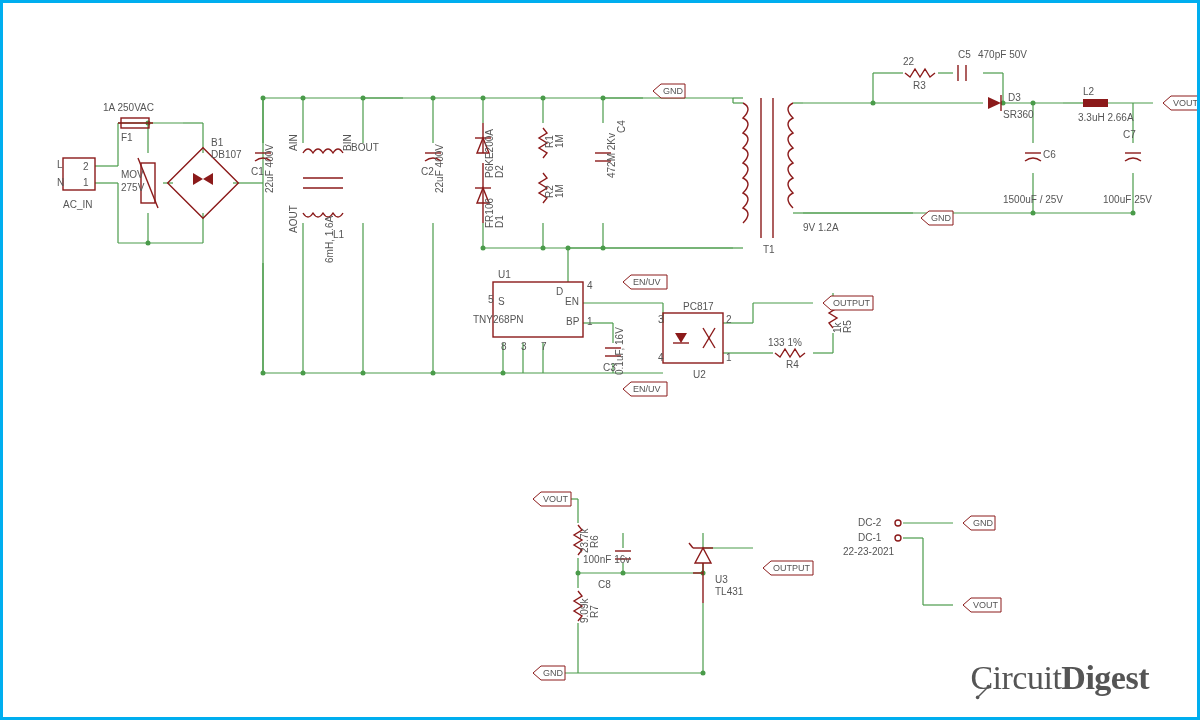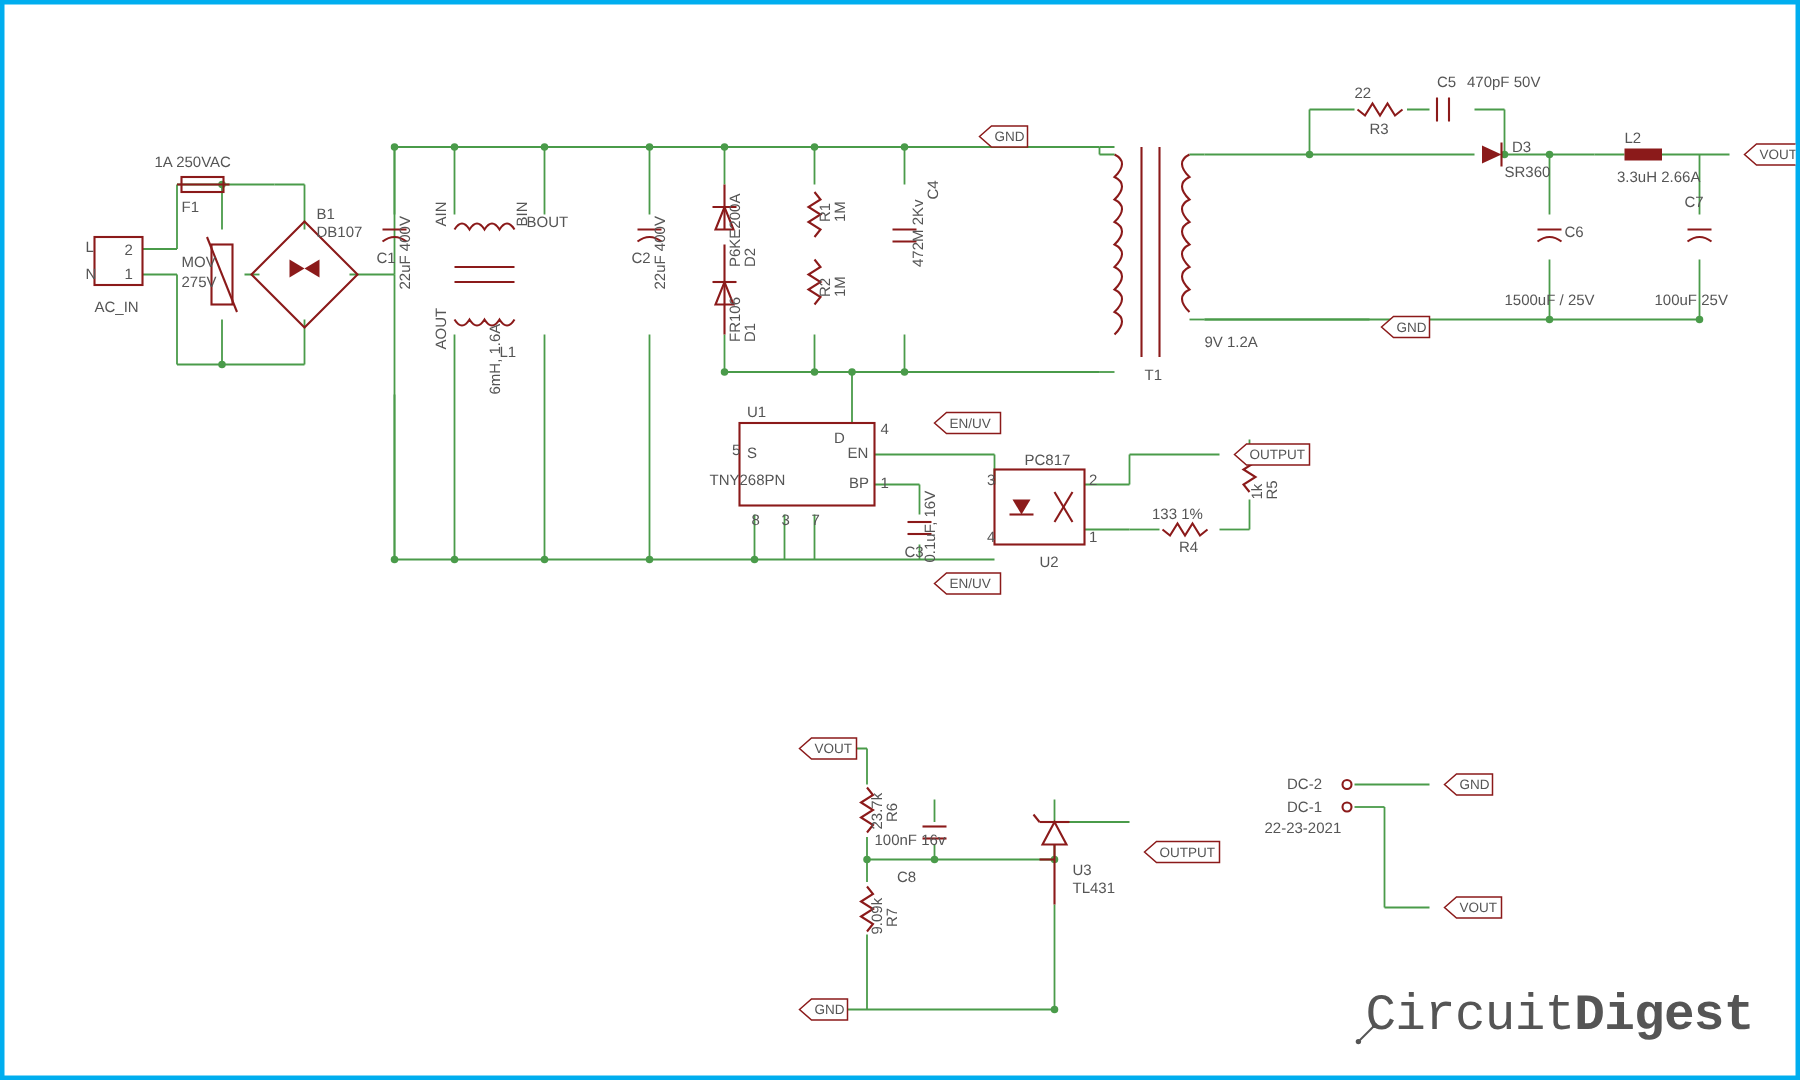--- a/index.html
+++ b/index.html
@@ -20,23 +20,23 @@
   svg { display: block; }
   .wire { stroke: #4a9b4a; stroke-width: 1.2; fill: none; }
   .comp { stroke: #8b1a1a; stroke-width: 1.4; fill: none; }
   .compfill { fill: #8b1a1a; stroke: none; }
   .junction { fill: #4a9b4a; }
   .lbl { font: 10px Arial; fill: #555; }
   .netbox { stroke:#8b1a1a; stroke-width:1; fill:#fff; }
   .netlbl { font: 9px Arial; fill:#555; }
   .logo {
     position: absolute;
-    right: 28px;
+    right: 48px;
     bottom: 20px;
-    font-family: Liberation Mono, monospace;
+    font-family: Liberation Serif, serif;
     font-size: 34px;
     color: #555;
     font-weight: 300;
     letter-spacing: -0.5px;
   }
   .logo .bold { font-weight: 600; }
   .logo .dot { position: relative; display:inline-block; }
   .logo .spark {
     position: absolute;
     top: -6px; left: 12px;

